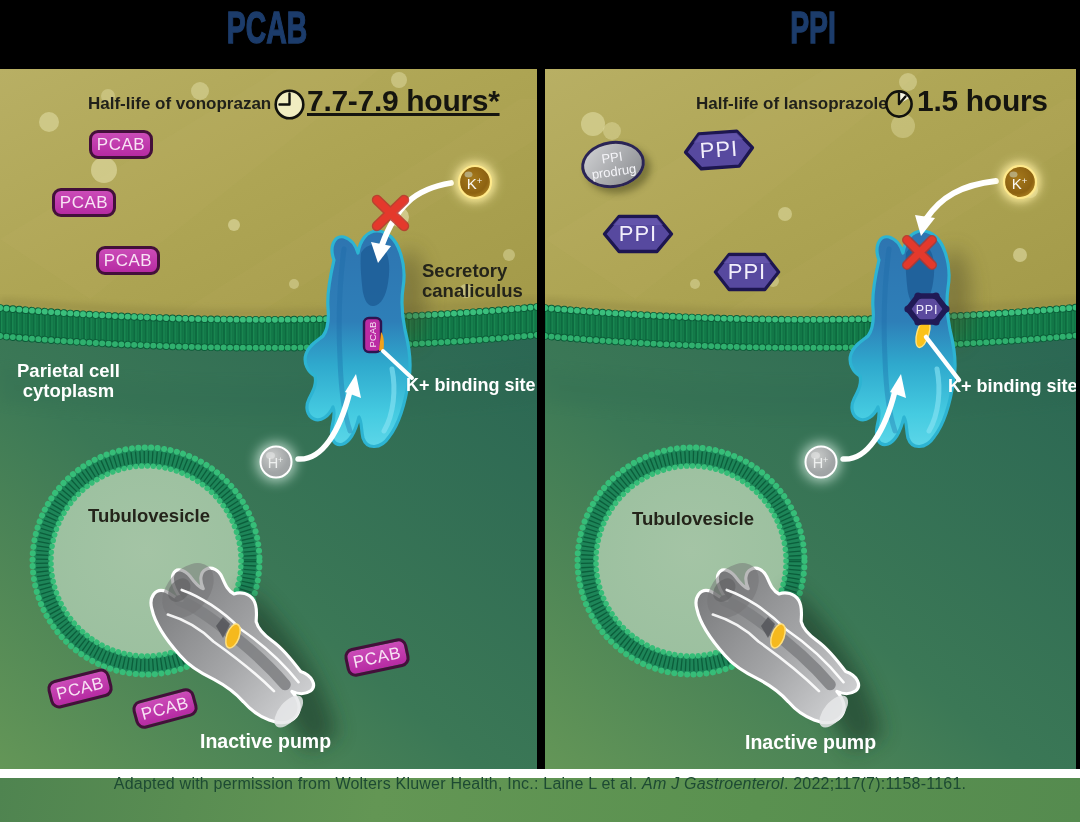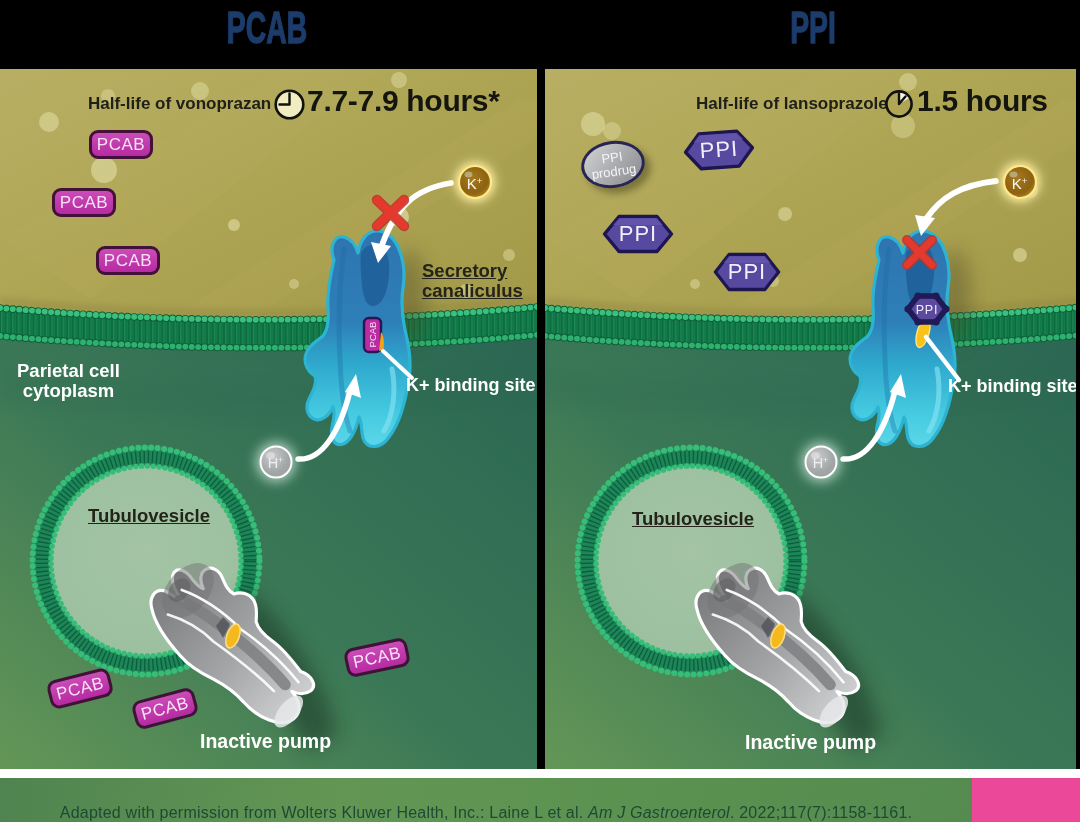--- a/index.html
+++ b/index.html
@@ -1,21 +1,21 @@
 <!DOCTYPE html>
 <html><head><meta charset="utf-8"><style>
   html,body{margin:0;padding:0;}
-  #page{position:relative;width:1080px;height:822px;background:#ec4899;overflow:hidden;
+  #page{position:relative;width:1080px;height:822px;background:#d946ef;overflow:hidden;
         font-family:"Liberation Sans",sans-serif;}
   .ttl{position:absolute;top:2px;color:#1c3c6b;font-size:45px;font-weight:bold;
        transform:scaleX(0.63);transform-origin:center;-webkit-text-stroke:1.4px #1c3c6b;}
   .blab{position:absolute;font-weight:bold;color:#20201a;font-size:17px;white-space:nowrap;}
   .big{position:absolute;font-weight:bold;color:#15150f;font-size:30px;letter-spacing:-0.3px;white-space:nowrap;}
   .wlab{position:absolute;font-weight:bold;color:#fff;font-size:18.5px;line-height:19.5px;white-space:nowrap;}
-  .klab{position:absolute;font-weight:bold;color:#24241a;font-size:18.5px;line-height:19.5px;white-space:nowrap;text-decoration:underline;}
+  .klab{position:absolute;font-weight:bold;color:#24241a;font-size:18.5px;line-height:19.5px;white-space:nowrap;}
 </style></head>
 <body>
 <div id="page">
   <div style="position:absolute;left:0;top:0;width:1080px;height:69px;background:#000;"></div>
   <div class="ttl" style="left:197px;width:140px;text-align:center;">PCAB</div>
   <div class="ttl" style="left:743px;width:140px;text-align:center;">PPI</div>
 
   <div style="position:absolute;left:0;top:69px;width:537px;height:700px;overflow:hidden;">
     <svg width="537" height="700" viewBox="0 0 537 700" style="position:absolute;left:0;top:0">
 
@@ -154,21 +154,21 @@
       <circle cx="475" cy="113" r="16" fill="none" stroke="#ffe98a" stroke-width="2.2"></circle>
       <ellipse cx="468.5" cy="105.5" rx="4" ry="3" fill="#cfe0d4" opacity="0.5"></ellipse>
       <text x="474.5" y="114" font-size="15" fill="#ffffff" opacity="0.95" text-anchor="middle" dominant-baseline="central" font-family="Liberation Sans, sans-serif">K<tspan font-size="9.5" baseline-shift="30%">+</tspan></text>
 
       <circle cx="276" cy="393" r="20" fill="#e9fbf2" opacity="0.65" filter="url(#lblur6)"></circle>
       <circle cx="276" cy="393" r="15.5" fill="url(#lhcoin)" stroke="#ffffff" stroke-width="2"></circle>
       <ellipse cx="270.5" cy="386.5" rx="4.5" ry="3.5" fill="#ffffff" opacity="0.35"></ellipse>
       <text x="275.5" y="394" font-size="14.5" fill="#edefee" text-anchor="middle" dominant-baseline="central" font-family="Liberation Sans, sans-serif">H<tspan font-size="9" baseline-shift="30%">+</tspan></text>
 </svg>
     <div class="blab" style="left:88px;top:25px;">Half-life of vonoprazan</div>
-    <div class="big" style="left:307px;top:15px;">7.7-7.9 hours*</div>
+    <div class="big" style="left:307px;top:15px;text-decoration:underline;">7.7-7.9 hours*</div>
     <div class="klab" style="left:422px;top:192px;">Secretory<br>canaliculus</div>
     <div class="wlab" style="left:17px;top:292px;text-align:center;">Parietal cell<br>cytoplasm</div>
     <div class="wlab" style="left:406px;top:307px;font-size:18px;">K+ binding site</div>
     <div class="klab" style="left:88px;top:437px;font-size:18.5px;">Tubulovesicle</div>
     <div class="wlab" style="left:200px;top:663px;font-size:19.5px;">Inactive pump</div>
     <div style="position:absolute;left:89px;top:61px;width:64px;height:29px;background:linear-gradient(180deg,#cb4cb8,#b62aa2);border:3px solid #43103a;border-radius:9px;transform:rotate(0deg);display:flex;align-items:center;justify-content:center;color:#f8e2f4;font-size:17px;letter-spacing:0.5px;box-sizing:border-box;">PCAB</div>
     <div style="position:absolute;left:52px;top:119px;width:64px;height:29px;background:linear-gradient(180deg,#cb4cb8,#b62aa2);border:3px solid #43103a;border-radius:9px;transform:rotate(0deg);display:flex;align-items:center;justify-content:center;color:#f8e2f4;font-size:17px;letter-spacing:0.5px;box-sizing:border-box;">PCAB</div>
     <div style="position:absolute;left:96px;top:177px;width:64px;height:29px;background:linear-gradient(180deg,#cb4cb8,#b62aa2);border:3px solid #43103a;border-radius:9px;transform:rotate(0deg);display:flex;align-items:center;justify-content:center;color:#f8e2f4;font-size:17px;letter-spacing:0.5px;box-sizing:border-box;">PCAB</div>
     <div style="position:absolute;left:48px;top:605px;width:64px;height:29px;background:linear-gradient(180deg,#cb4cb8,#b62aa2);border:3px solid #43103a;border-radius:9px;transform:rotate(-14deg);display:flex;align-items:center;justify-content:center;color:#f8e2f4;font-size:17px;letter-spacing:0.5px;box-sizing:border-box;">PCAB</div>
     <div style="position:absolute;left:133px;top:625px;width:64px;height:29px;background:linear-gradient(180deg,#cb4cb8,#b62aa2);border:3px solid #43103a;border-radius:9px;transform:rotate(-15deg);display:flex;align-items:center;justify-content:center;color:#f8e2f4;font-size:17px;letter-spacing:0.5px;box-sizing:border-box;">PCAB</div>
@@ -356,17 +356,17 @@
   <div style="position:absolute;left:884px;top:89px;width:30px;height:30px;"><svg width="30" height="30" viewBox="0 0 30 30">
         <path d="M15,15 L15,2.5 A12.5,12.5 0 0 1 25.8,8.8 Z" fill="#f7f5e3"></path>
         <circle cx="15" cy="15" r="12.6" fill="none" stroke="#11110d" stroke-width="2.6"></circle>
         <path d="M15,15 L15,4.5 M15,15 L21.5,7.5" stroke="#11110d" stroke-width="2.4" stroke-linecap="round"></path>
       </svg></div>
 
   <div style="position:absolute;left:537px;top:69px;width:8px;height:700px;background:#000;"></div>
   <div style="position:absolute;left:1076px;top:69px;width:4px;height:700px;background:#000;"></div>
 
   <div style="position:absolute;left:0;top:769px;width:1080px;height:9px;background:#fff;"></div>
-  <div style="position:absolute;left:0;top:778px;width:972px;height:44px;
+  <div style="position:absolute;left:0;top:778px;width:1080px;height:44px;
        background:linear-gradient(100deg,#4f8450,#639654 35%,#5a9150 70%,#558b4f);
-       display:flex;align-items:flex-end;justify-content:center;">
+       display:flex;align-items:flex-start;justify-content:center;">
     <div style="color:#1d4a33;font-size:16px;letter-spacing:0.22px;margin-top:-3px;">Adapted with permission from Wolters Kluwer Health, Inc.: Laine L et al. <i>Am J Gastroenterol</i>. 2022;117(7):1158-1161.</div>
   </div>
 </div>
 </body></html>

